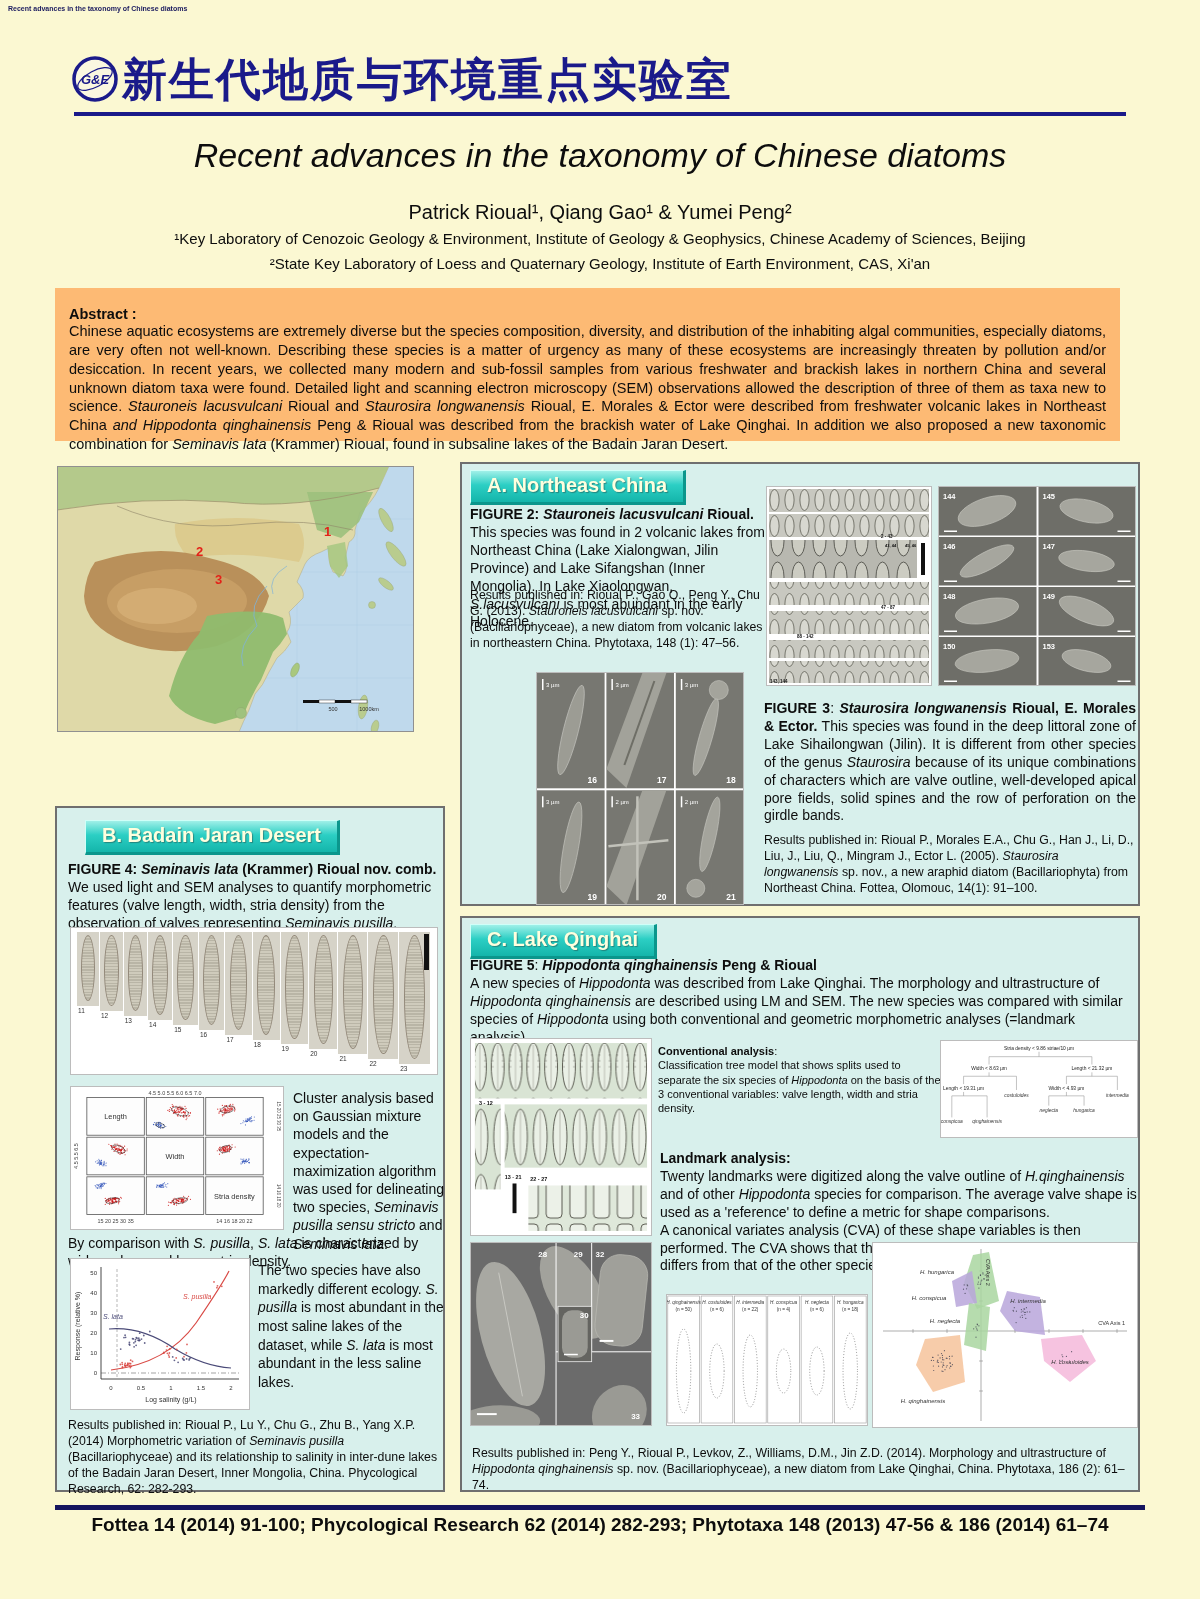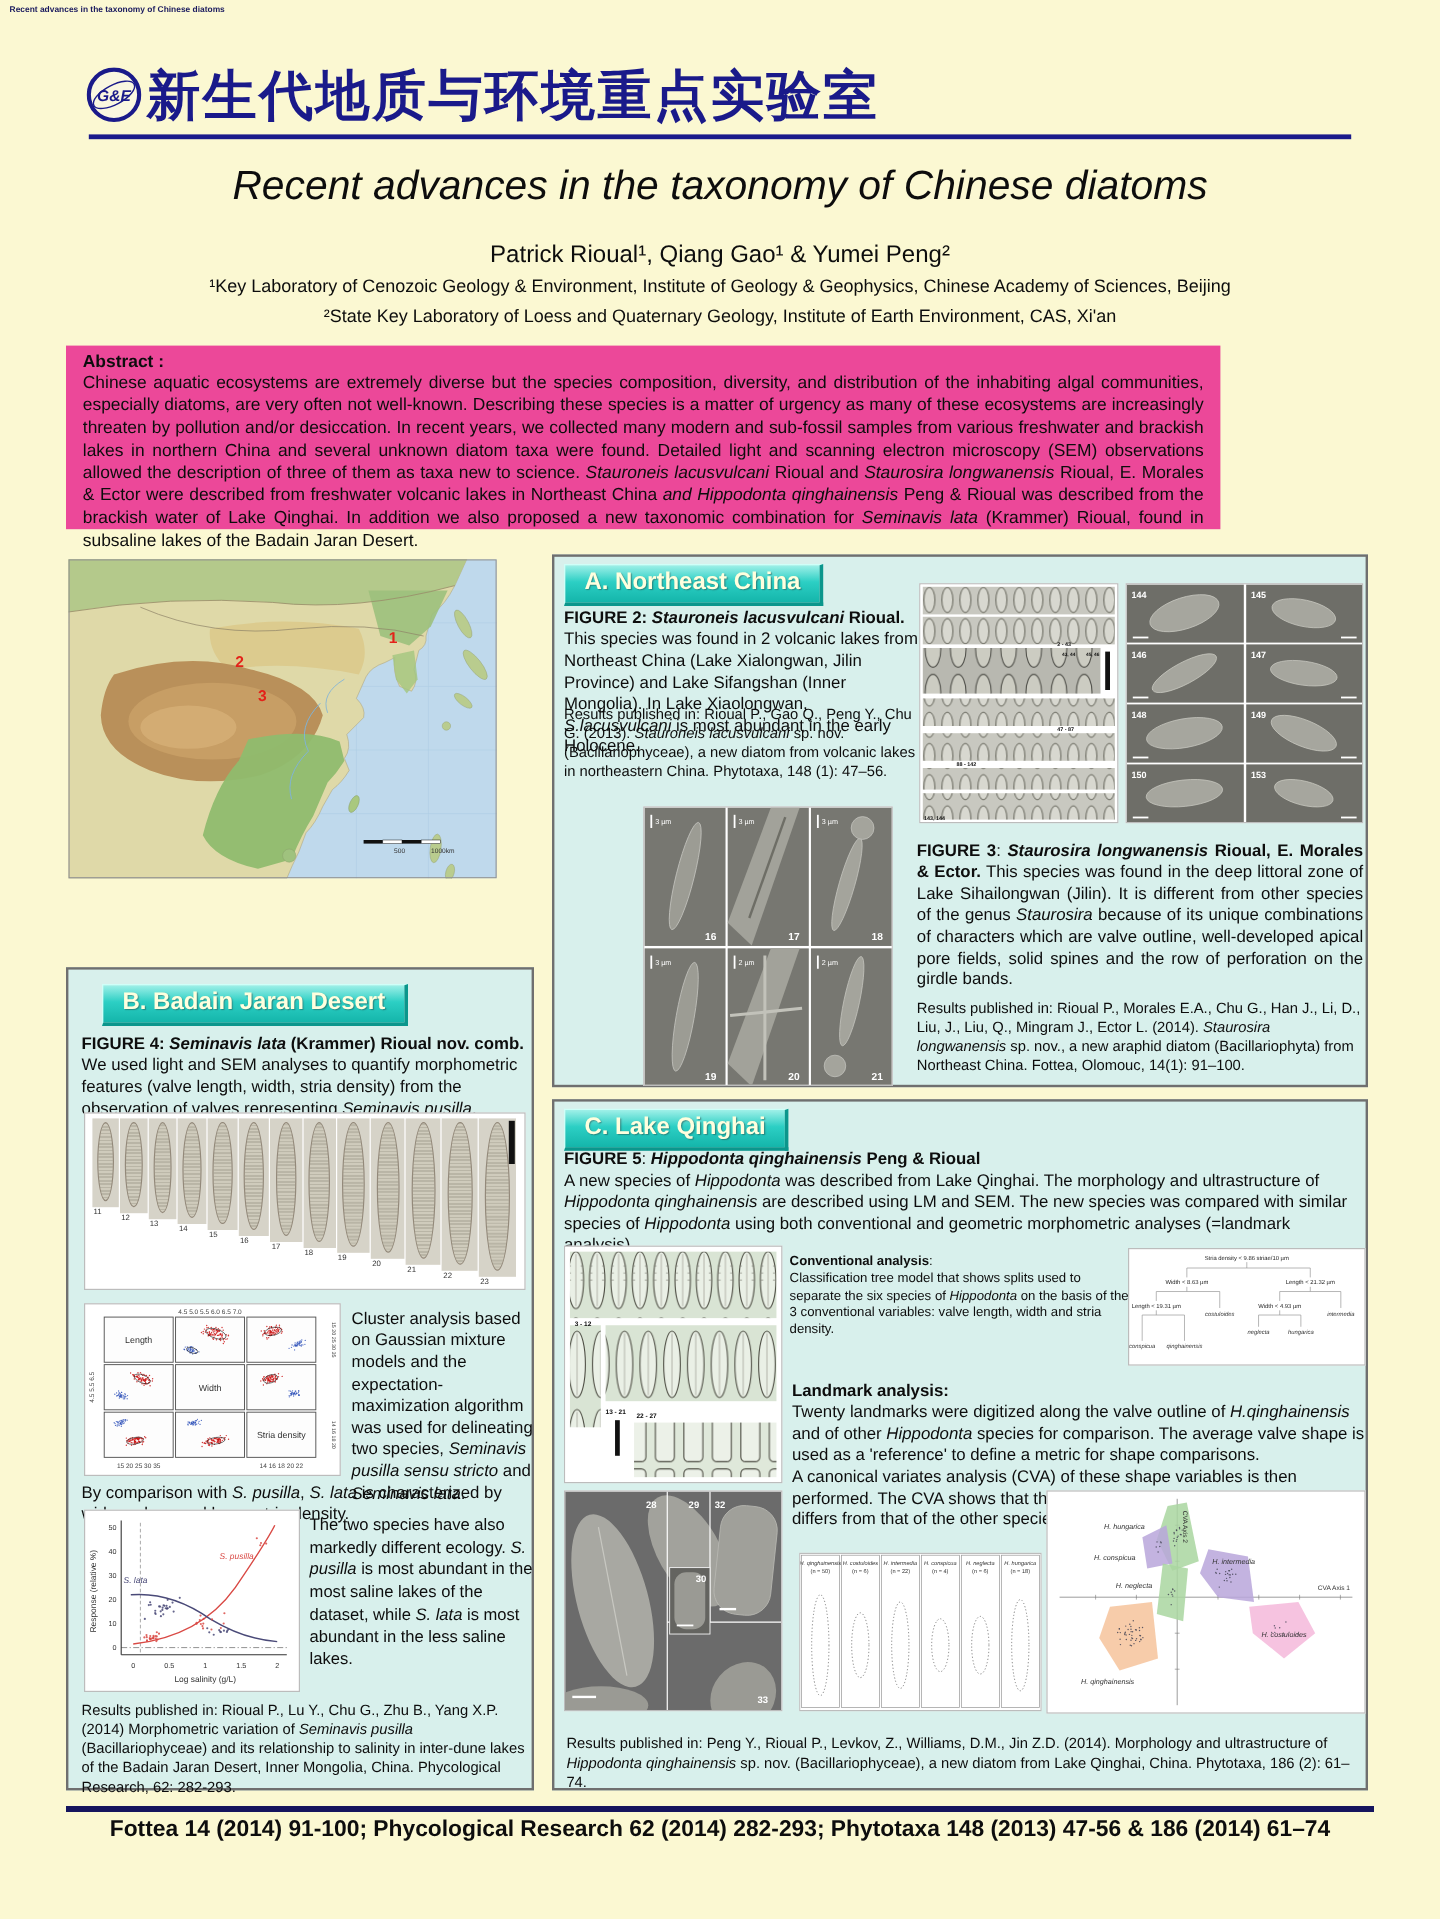--- a/index.html
+++ b/index.html
@@ -42,21 +42,21 @@
     </svg>
   </div>
   <div class="abs" style="left:122px;top:50px;font-size:45px;font-weight:bold;color:#1A1A8A;letter-spacing:2px">新生代地质与环境重点实验室</div>
   <div class="abs" style="left:74px;top:112px;width:1052px;height:4px;background:#1A1A8A"></div>
 
   <div class="abs center" style="top:136px;font-size:34px;font-style:italic">Recent advances in the taxonomy of Chinese diatoms</div>
   <div class="abs center" style="top:201px;font-size:20px;font-weight:normal">Patrick Rioual¹, Qiang Gao¹ &amp; Yumei Peng²</div>
   <div class="abs center" style="top:230px;font-size:15px">¹Key Laboratory of Cenozoic Geology &amp; Environment, Institute of Geology &amp; Geophysics, Chinese Academy of Sciences, Beijing</div>
   <div class="abs center" style="top:255px;font-size:15px">²State Key Laboratory of Loess and Quaternary Geology, Institute of Earth Environment, CAS, Xi'an</div>
 
-  <div class="abs" style="left:55px;top:288px;width:962px;height:153px;background:#ec4899;padding:6px 14px">
+  <div class="abs" style="left:55px;top:288px;width:1065px;height:153px;background:#fdba74;padding:18px 14px">
     <div style="font-size:14.5px;font-weight:bold">Abstract :</div>
     <div class="rich justify" style="font-size:14.5px;line-height:1.3"><span>Chinese aquatic ecosystems are extremely diverse but the species composition, diversity, and distribution of the inhabiting algal communities, especially diatoms, are very often not well-known. Describing these species is a matter of urgency as many of these ecosystems are increasingly threaten by pollution and/or desiccation. In recent years, we collected many modern and sub-fossil samples from various freshwater and brackish lakes in northern China and several unknown diatom taxa were found. Detailed light and scanning electron microscopy (SEM) observations allowed the description of three of them as taxa new to science. </span><span class="it">Stauroneis lacusvulcani</span><span> Rioual and </span><span class="it">Staurosira longwanensis</span><span> Rioual, E. Morales &amp; Ector were described from freshwater volcanic lakes in Northeast China </span><span class="it">and Hippodonta qinghainensis</span><span> Peng &amp; Rioual was described from the brackish water of Lake Qinghai. In addition we also proposed a new taxonomic combination for </span><span class="it">Seminavis lata</span><span> (Krammer) Rioual, found in subsaline lakes of the Badain Jaran Desert.</span></div>
   </div>
 
   <div class="abs" style="left:57px;top:466px">
     <svg width="357" height="266" viewBox="0 0 357 266">
       <rect width="357" height="266" fill="#BFD9EC"></rect>
       <g stroke="#A9C9E2" stroke-width="0.5" opacity="0.8">
         <line x1="60" y1="0" x2="60" y2="266"></line>
           <line x1="120" y1="0" x2="120" y2="266"></line>
@@ -220,21 +220,21 @@
         <rect x="138.8" y="117.3" width="67.6" height="115.3" fill="#777771"></rect>
         <ellipse cx="172.8" cy="161.3" rx="6.5" ry="38" fill="#A4A49C" stroke="#C6C6C0" stroke-width="0.6" transform="rotate(12 172.8 161.3)"></ellipse>
         <circle cx="158.8" cy="215.3" r="9" fill="#A4A49C" stroke="#C6C6C0" stroke-width="0.6"></circle>
         <text x="198.8" y="227.3" font-size="8.5" font-weight="bold" fill="#fff" text-anchor="end">21</text>
         <rect x="143.8" y="123.3" width="1.5" height="11" fill="#fff"></rect>
         <text x="147.8" y="131.3" font-size="6" fill="#fff">2 µm</text>
       </svg>
   </div>
 
   <div class="abs rich txt justify" style="left:764px;top:700px;width:372px"><span class="bd">FIGURE 3</span><span>: </span><span class="it bd">Staurosira longwanensis</span><span class="bd"> Rioual, E. Morales &amp; Ector.</span><span> This species was found in the deep littoral zone of Lake Sihailongwan (Jilin). It is different from other species of the genus </span><span class="it">Staurosira</span><span> because of its unique combinations of characters which are valve outline, well-developed apical pore fields, solid spines and the row of perforation on the girdle bands.</span></div>
-  <div class="abs rich small" style="left:764px;top:833px;width:372px"><span>Results published in: Rioual P., Morales E.A., Chu G., Han J., Li, D., Liu, J., Liu, Q., Mingram J., Ector L. (2014). </span><span class="it">Staurosira longwanensis</span><span> sp. nov., a new araphid diatom (Bacillariophyta) from Northeast China. Fottea, Olomouc, 14(1): 91–100.</span></div>
+  <div class="abs rich small" style="left:764px;top:833px;width:372px"><span>Results published in: Rioual P., Morales E.A., Chu G., Han J., Li, D., Liu, J., Liu, Q., Mingram J., Ector L. (2005). </span><span class="it">Staurosira longwanensis</span><span> sp. nov., a new araphid diatom (Bacillariophyta) from Northeast China. Fottea, Olomouc, 14(1): 91–100.</span></div>
 
   <div class="panel" style="left:55px;top:806px;width:390px;height:686px"></div>
   <div class="abs" style="left:85px;top:820px">
     <span class="badge">B. Badain Jaran Desert</span>
   </div>
   <div class="abs rich txt" style="left:68px;top:861px;width:372px"><span class="bd">FIGURE 4: </span><span class="it bd">Seminavis lata</span><span class="bd"> (Krammer) Rioual nov. comb.</span><span> We used light and SEM analyses to quantify morphometric features (valve length, width, stria density) from the observation of valves representing </span><span class="it">Seminavis pusilla</span><span>.</span></div>
 
   <div class="whitebox" style="left:70px;top:927px;width:368px;height:148px;padding:4px 4px 0 6px">
     <div id="valves"><div class="vitem"><div class="vcrop" style="height: 74px; width: 22px;">
             <div class="valve" style="height: 66px; width: 14px;"></div>

